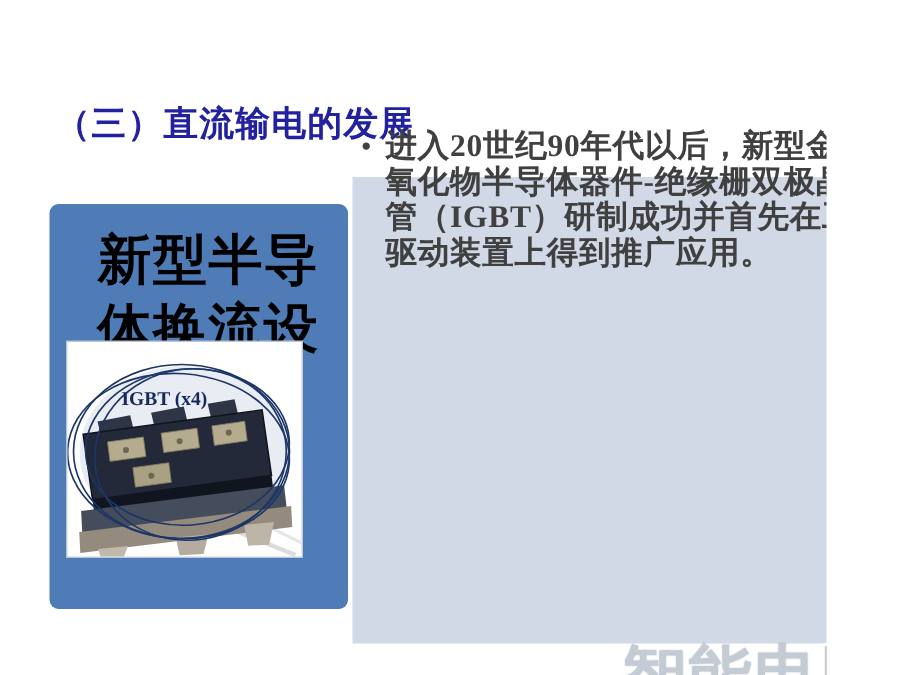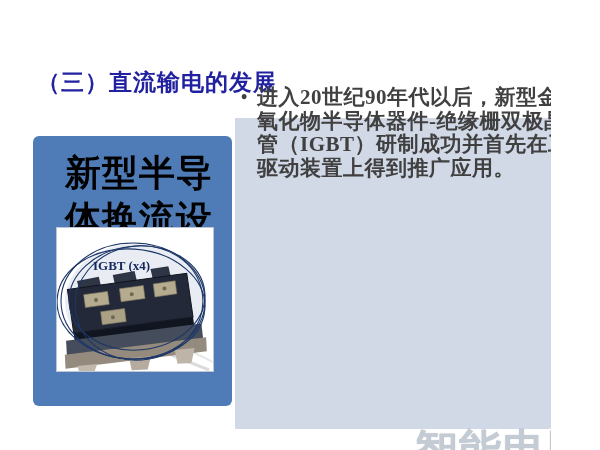--- a/index.html
+++ b/index.html
@@ -80,21 +80,21 @@
   .callout-heading{
     margin:14px 0 0 32px;
     width:152px;
     font-size:36px;line-height:46px;
     font-weight:bold;
     color:#000000;
     letter-spacing:1px;
   }
   .callout-photo{
     position:absolute;
-    left:24px;top:92px;
+    left:12px;top:92px;
     width:156px;height:143px;
     background:#ffffff;
     box-shadow:0 0 0 1px #bcc6d6;
   }
   .callout-photo svg{display:block;width:100%;height:100%;}
 
   
   .page-number{
     position:absolute;
     left:551px;top:396px;

